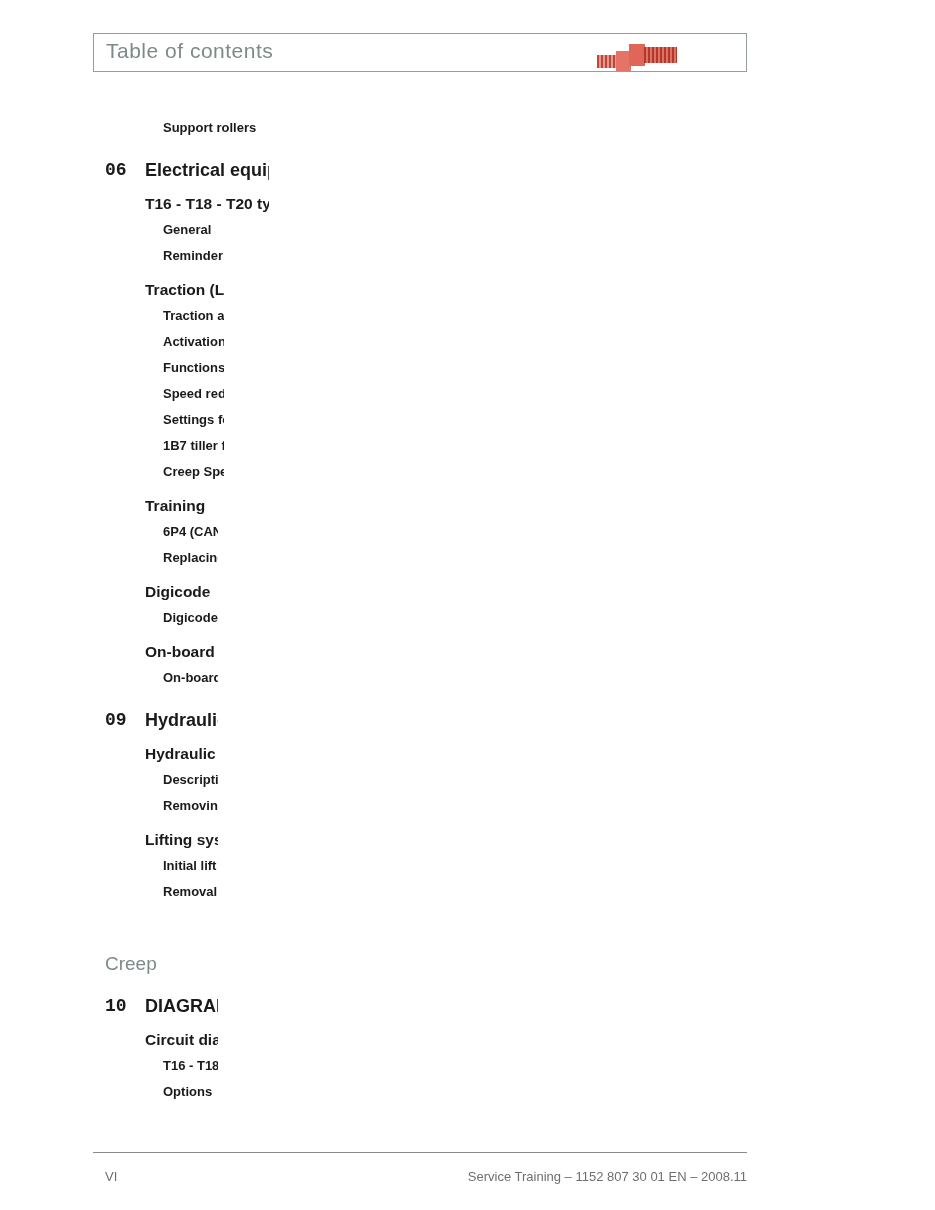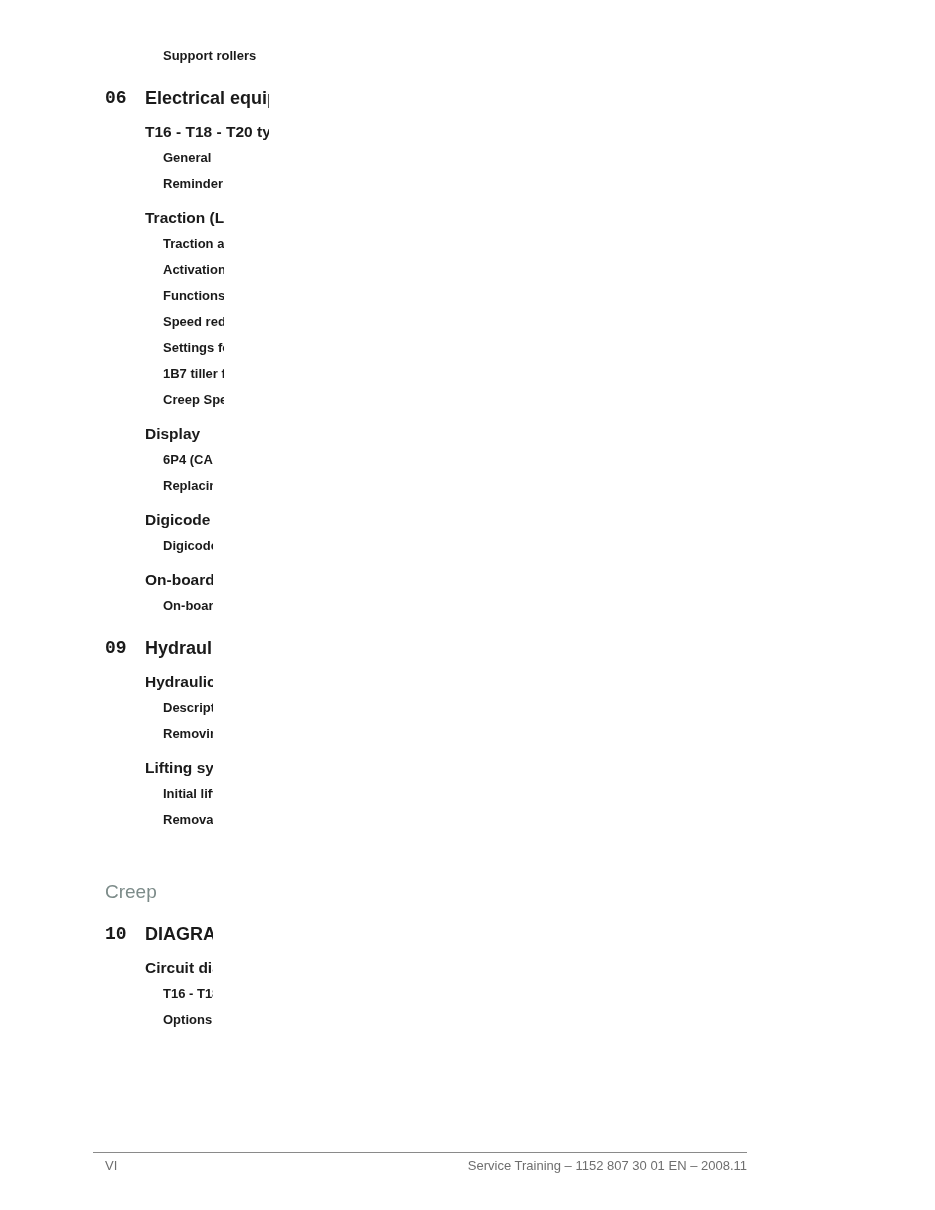--- a/index.html
+++ b/index.html
@@ -127,35 +127,44 @@
   }
   .row.annex .label { padding-left: 12px; }
 
   
   .footer {
     position: absolute;
     left: 93px;
     top: 1152px;
     width: 654px;
     border-top: 1px solid #8a8a8a;
-    padding-top: 5px;
+    padding-top: 16px;
     display: flex;
     justify-content: space-between;
     align-items: baseline;
     font-size: 13px;
     color: #6e6e6e;
   }
   .footer .page-num { padding-left: 12px; }
 </style>
 </head>
 <body>
 
 <div class="page">
   <div class="content">
 
+    <div class="header-box">
+      <span class="header-title">Table of contents</span>
+      <div class="logo">
+        <div class="stripe-a"></div>
+        <div class="block-a"></div>
+        <div class="block-b"></div>
+        <div class="stripe-b"></div>
+      </div>
+    </div>
 
     <div class="toc" id="toc">
   <div class="row sub">
     <span class="label">Support rollers</span>
     <span class="dots">. . . . . . . . . . . . . . . . . . . . . . . . . . . . . . . . . . . . . . . . . . . . . . . . . . . . . . . . . . . . . . . . . . . . . . . . . . . . . . . . . . . . . . . . . . . . . . . . . . . . . . . . . . . . . . . . . . . . . . . . . . . . . . . . . . . . . . . . . . . . </span>
     <span class="page">04-29</span>
   </div>
 
   <div class="row chapter">
     <span class="ch-num">06</span>
@@ -222,21 +231,21 @@
     <span class="page">06-15</span>
   </div>
 
   <div class="row sub">
     <span class="label">Creep Speed function (optional)</span>
     <span class="dots">. . . . . . . . . . . . . . . . . . . . . . . . . . . . . . . . . . . . . . . . . . . . . . . . . . . . . . . . . . . . . . . . . . . . . . . . . . . . . . . . . . . . . . . . . . . . . . . . . . . . . . . . . . . . . . . . . . . . . . . . . . . . . . . . . . . . . . . . . . . . </span>
     <span class="page">06-19</span>
   </div>
 
   <div class="row section">
-    <span class="label">Display</span>
+    <span class="label">Training</span>
     <span class="dots">. . . . . . . . . . . . . . . . . . . . . . . . . . . . . . . . . . . . . . . . . . . . . . . . . . . . . . . . . . . . . . . . . . . . . . . . . . . . . . . . . . . . . . . . . . . . . . . . . . . . . . . . . . . . . . . . . . . . . . . . . . . . . . . . . . . . . . . . . . . . </span>
     <span class="page">06-21</span>
   </div>
 
   <div class="row sub">
     <span class="label">6P4 (CAN-BUS) multifunction display</span>
     <span class="dots">. . . . . . . . . . . . . . . . . . . . . . . . . . . . . . . . . . . . . . . . . . . . . . . . . . . . . . . . . . . . . . . . . . . . . . . . . . . . . . . . . . . . . . . . . . . . . . . . . . . . . . . . . . . . . . . . . . . . . . . . . . . . . . . . . . . . . . . . . . . . </span>
     <span class="page">06-21</span>
   </div>
 

